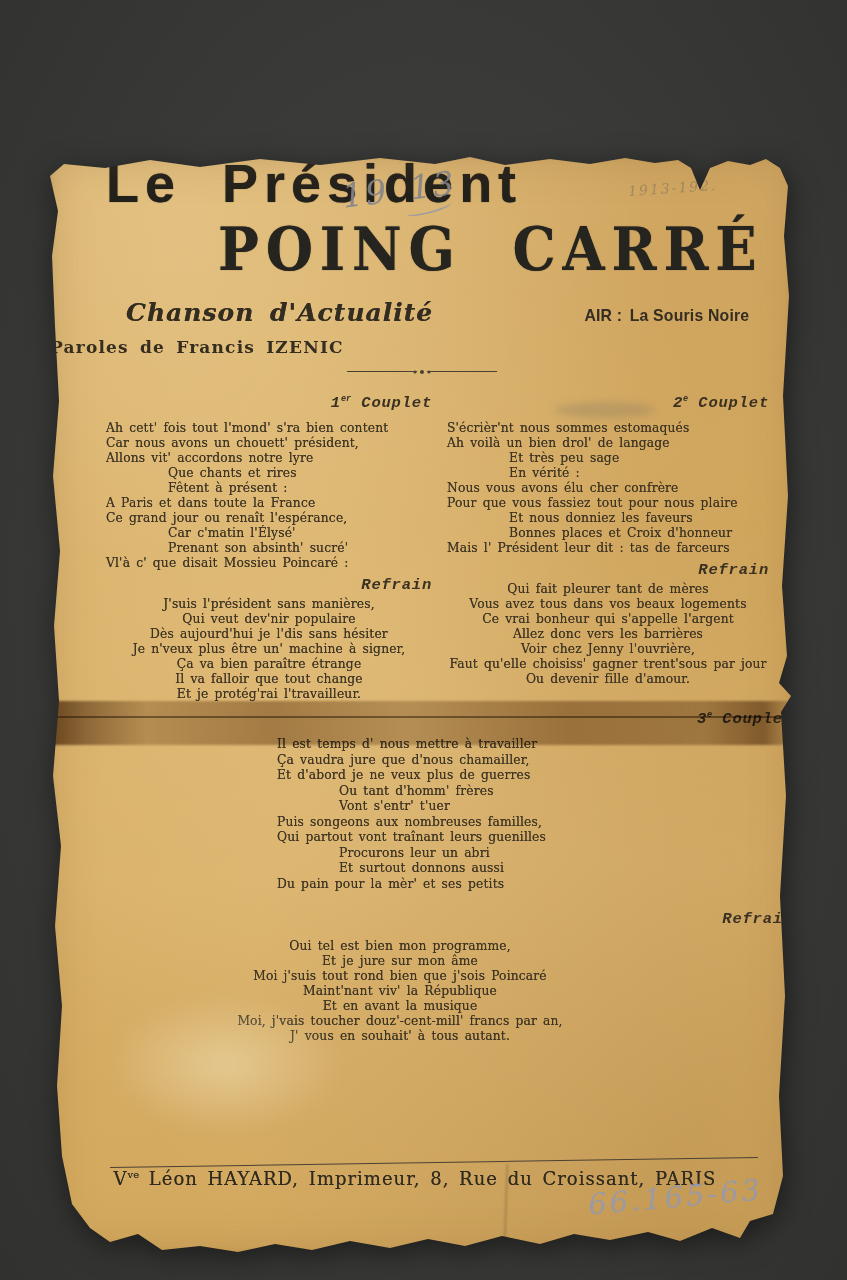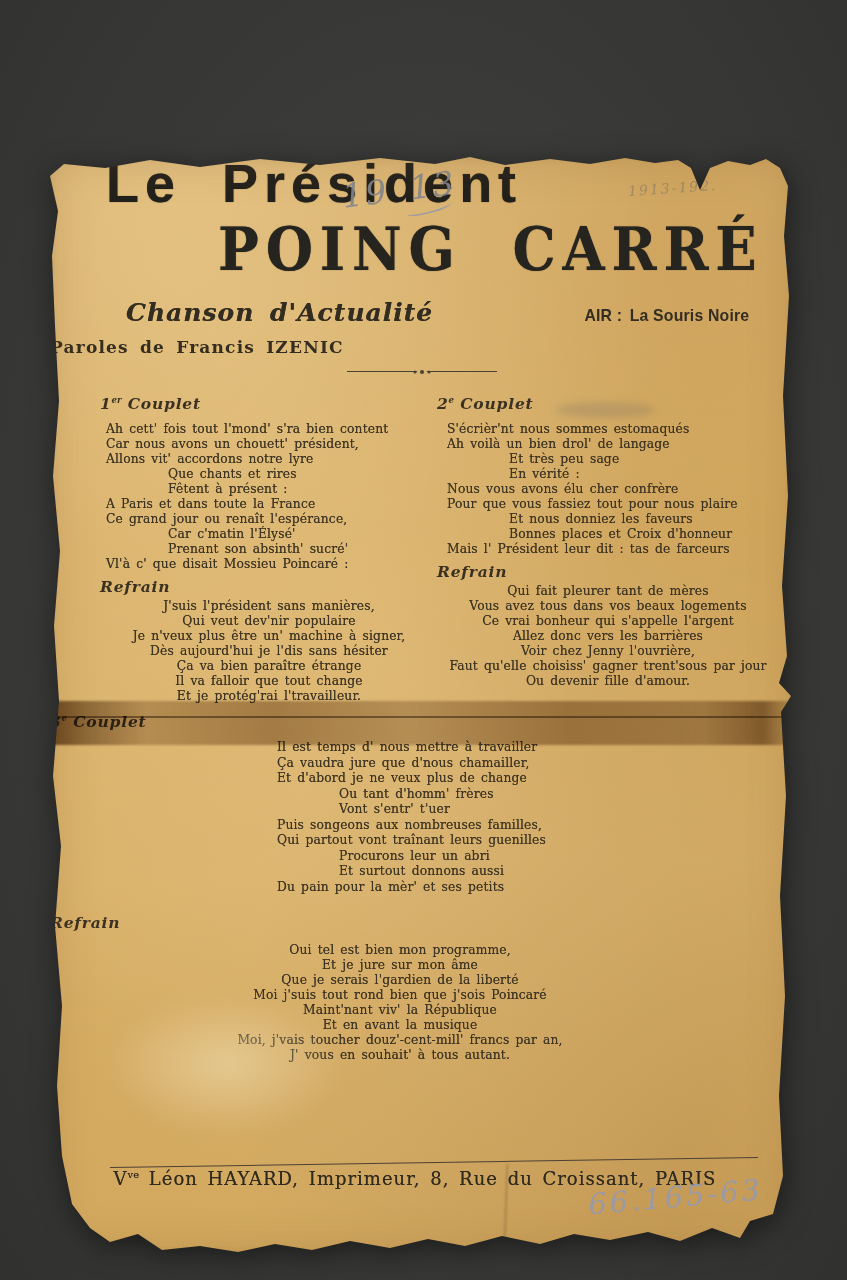--- a/index.html
+++ b/index.html
@@ -89,22 +89,22 @@
   .divider{display:flex;align-items:center;width:150px;margin:10px auto 0;height:9px;}
   .divider::before,.divider::after{content:'';flex:1;height:1px;background:#4a4132;}
   .orn{
     width:4px;height:4px;border-radius:50%;background:#4a4132;margin:0 3px;
     box-shadow:-7px 0 0 -0.5px #4a4132, 7px 0 0 -0.5px #4a4132;
   }
   .cols{display:flex;margin-top:18px;padding:0 24px 0 50px;}
   .col{width:334px;}
   .col + .col{margin-left:5px;}
   .chead,.rhead{
-    text-align:left;font-style:italic;font-weight:700;font-size:15.5px;
-    color:#3a3122;letter-spacing:0.8px;
+    text-align:right;font-style:italic;font-weight:700;font-size:15.5px;
+    color:#3a3122;letter-spacing:0.8px;font-family:Liberation Mono, monospace;
   }
   .chead{margin-bottom:9px;}
   .rhead{margin-top:5px;margin-bottom:3px;}
   .verse{
     font-size:12.3px;line-height:15px;letter-spacing:0.15px;word-spacing:2px;
     color:#3e3423;text-shadow:0 0 0.6px rgba(62,52,35,0.75);
   }
   .verse .line{white-space:nowrap;}
   .verse .indent{padding-left:62px;}
   .col .verse{margin-left:6px;}
@@ -187,22 +187,22 @@
             <div class="line">A Paris et dans toute la France</div>
             <div class="line">Ce grand jour ou renaît l'espérance,</div>
             <div class="line indent">Car c'matin l'Élysé'</div>
             <div class="line indent">Prenant son absinth' sucré'</div>
             <div class="line">Vl'à c' que disait Mossieu Poincaré :</div>
           </div>
         <div class="rhead">Refrain</div>
         <div class="verse centered">
             <div class="line">J'suis l'président sans manières,</div>
             <div class="line">Qui veut dev'nir populaire</div>
+            <div class="line">Dès aujourd'hui je l'dis sans hésiter</div>
             <div class="line">Je n'veux plus être un' machine à signer,</div>
-            <div class="line">Dès aujourd'hui je l'dis sans hésiter</div>
             <div class="line">Ça va bien paraître étrange</div>
             <div class="line">Il va falloir que tout change</div>
             <div class="line">Et je protég'rai l'travailleur.</div>
           </div>
       </div>
       <div class="col right">
         <div class="chead"><span>2</span><sup>e</sup>&nbsp;<span>Couplet</span></div>
         <div class="verse">
             <div class="line">S'écrièr'nt nous sommes estomaqués</div>
             <div class="line">Ah voilà un bien drol' de langage</div>
@@ -224,34 +224,33 @@
             <div class="line">Faut qu'elle choisiss' gagner trent'sous par jour</div>
             <div class="line">Ou devenir fille d'amour.</div>
           </div>
       </div>
     </div>
 
     <div class="chead sec3head"><span>3</span><sup>e</sup>&nbsp;<span>Couplet</span></div>
     <div class="verse block-center">
         <div class="line">Il est temps d' nous mettre à travailler</div>
         <div class="line">Ça vaudra jure que d'nous chamailler,</div>
-        <div class="line">Et d'abord je ne veux plus de change</div>
+        <div class="line">Et d'abord je ne veux plus de guerres</div>
         <div class="line indent">Ou tant d'homm' frères</div>
         <div class="line indent">Vont s'entr' t'uer</div>
         <div class="line">Puis songeons aux nombreuses familles,</div>
         <div class="line">Qui partout vont traînant leurs guenilles</div>
         <div class="line indent">Procurons leur un abri</div>
         <div class="line indent">Et surtout donnons aussi</div>
         <div class="line">Du pain pour la mèr' et ses petits</div>
       </div>
     <div class="rhead">Refrain</div>
     <div class="verse final">
         <div class="line">Oui tel est bien mon programme,</div>
         <div class="line">Et je jure sur mon âme</div>
-        <div class="line">Que je serais l'gardien de la liberté</div>
         <div class="line">Moi j'suis tout rond bien que j'sois Poincaré</div>
         <div class="line">Maint'nant viv' la République</div>
         <div class="line">Et en avant la musique</div>
         <div class="line">Moi, j'vais toucher douz'-cent-mill' francs par an,</div>
         <div class="line">J' vous en souhait' à tous autant.</div>
       </div>
 
     <div class="rule"></div>
     <div class="imprint"><span>V</span><sup>ve</sup> <span>Léon HAYARD, Imprimeur, 8, Rue du Croissant, PARIS</span></div>
 

